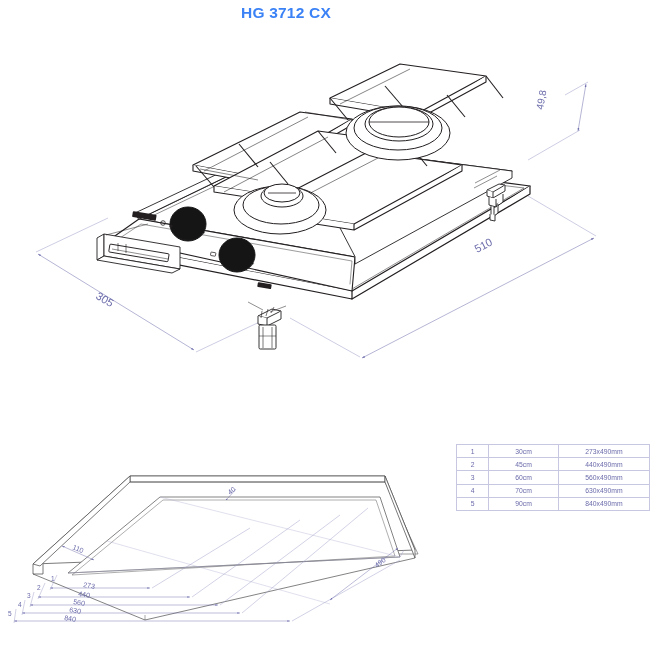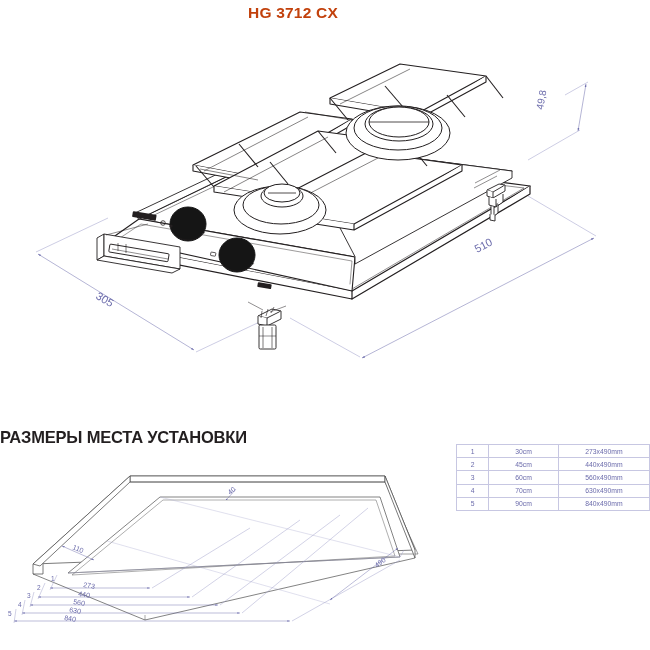--- a/index.html
+++ b/index.html
@@ -17,27 +17,27 @@
   }
   #page {
     position: absolute;
     inset: 0;
     width: 650px;
     height: 650px;
   }
   .title {
     position: absolute;
     top: 4px;
-    left: 14px;
+    left: 7px;
     width: 558px;
     text-align: center;
     font-size: 15.5px;
     font-weight: bold;
     letter-spacing: 0.2px;
-    color: #c2410c;
+    color: #3b82f6;
   }
   .section-heading {
     position: absolute;
     top: 428px;
     left: 0px;
     font-size: 16.5px;
     font-weight: bold;
     letter-spacing: -0.2px;
     color: #231f20;
   }
@@ -70,21 +70,20 @@
   .dim-table td.c-size { width: 66px; }
   .dim-table td.c-cut { width: 88px; }
 </style>
 </head>
 <body>
 
 <div id="page">
 
   <div class="title">HG 3712 CX</div>
 
-  <div class="section-heading">РАЗМЕРЫ МЕСТА УСТАНОВКИ</div>
 
   <svg class="drawing" viewBox="0 0 650 650">
     <defs>
       <marker id="arrS" markerWidth="7" markerHeight="7" refX="6" refY="3" orient="auto">
         <path d="M6,3 L0,1.2 L0,4.8 Z" fill="#6b6bab"></path>
       </marker>
       <marker id="arrE" markerWidth="7" markerHeight="7" refX="1" refY="3" orient="auto">
         <path d="M1,3 L7,1.2 L7,4.8 Z" fill="#6b6bab"></path>
       </marker>
       <marker id="dotS" markerWidth="4" markerHeight="4" refX="2" refY="2">

